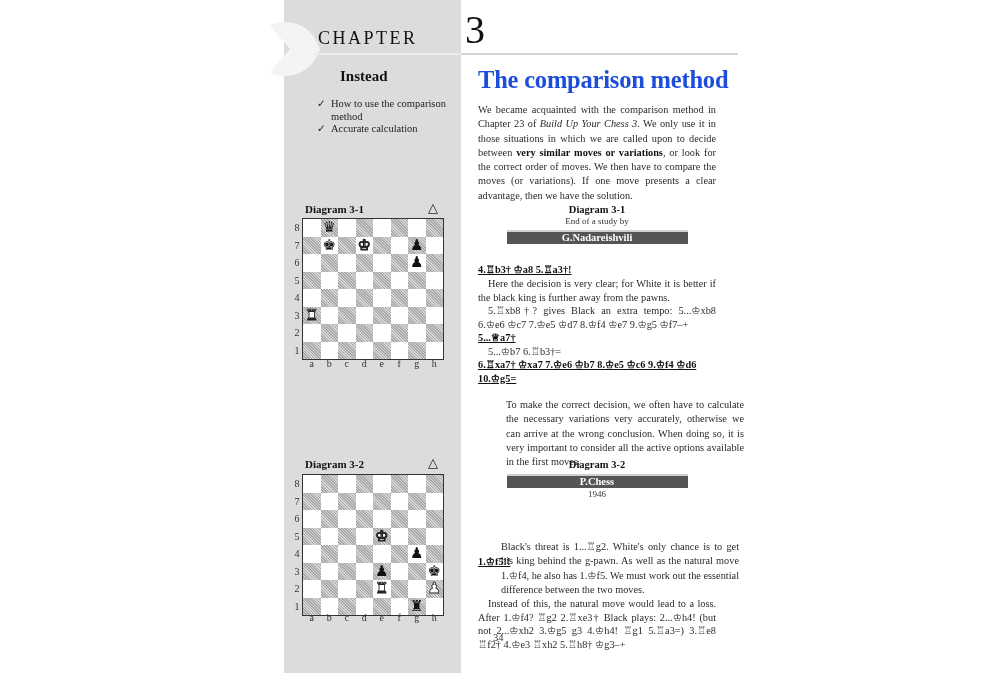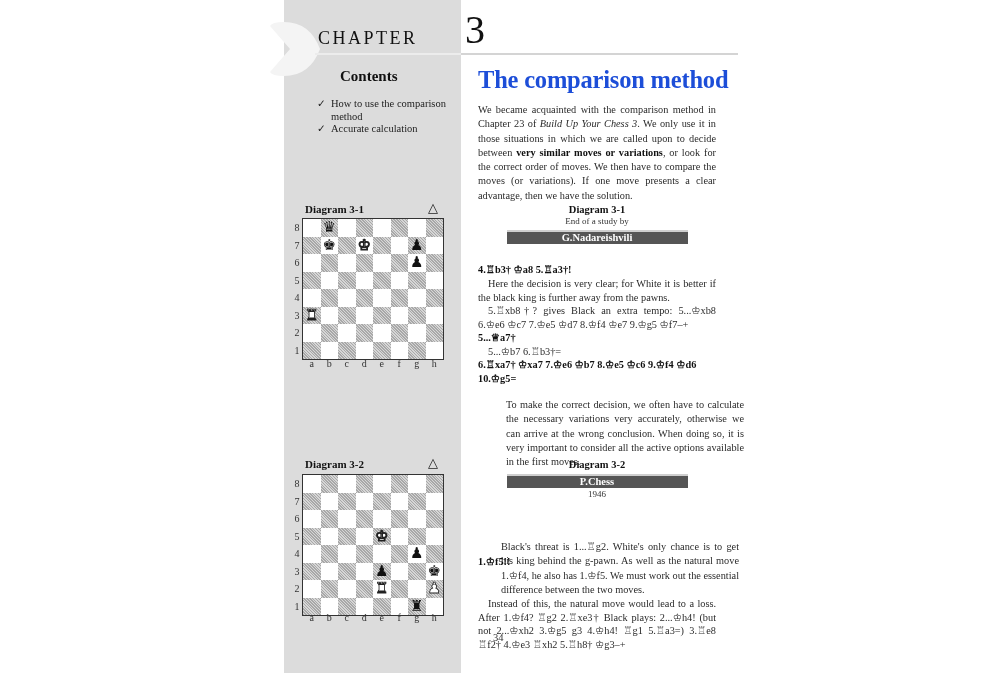--- a/index.html
+++ b/index.html
@@ -75,38 +75,38 @@
   .para b { color: #111; }
   .center-block { position: absolute; left: 492px; width: 210px; text-align: center; }
   .cb-title { font-size: 10.5px; font-weight: bold; color: #111; line-height: 13px; }
   .cb-sub { font-size: 9px; color: #333; line-height: 11px; }
   .cb-bar {
     margin: 3px auto 0; width: 181px; height: 12px; background: #555; position: relative; border-top: 2px solid #cfcfcf;
     color: #fff; font-size: 10.5px; font-weight: bold; line-height: 12px;
   }
   .cb-year { font-size: 9px; color: #333; line-height: 13px; }
   .mv { position: absolute; left: 478px; width: 238px; font-size: 10.3px; line-height: 13.5px; color: #2a2a2a; }
-  .mv.bold { font-weight: bold; color: #111; }
+  .mv.bold { font-weight: bold; color: #111; text-decoration: underline; }
   .mv.indent { text-indent: 10px; text-align: justify; }
   .page-num { position: absolute; left: 493px; top: 632px; font-size: 10.5px; color: #333; }
 </style>
 </head>
 <body>
 
 <div class="sidepanel"></div>
 
 <svg class="arrow" viewBox="0 0 50 54">
   <path d="M14,0 Q40,0 50,27 Q40,54 14,54 Q2,54 0,50 L20,27 L0,4 Q2,0 14,0 Z" fill="#f4f4f4"></path>
 </svg>
 <div class="side-rule"></div>
 <div class="chapter-word">CHAPTER</div>
 <div class="chapter-num">3</div>
 <div class="chapter-rule"></div>
 
-<div class="contents-title">Contents</div>
+<div class="contents-title">Instead</div>
 <ul class="contents-list">
   <li>
     <span class="check">✓</span>
     <span>How to use the comparison method</span>
   </li>
   <li>
     <span class="check">✓</span>
     <span>Accurate calculation</span>
   </li>
 </ul>

